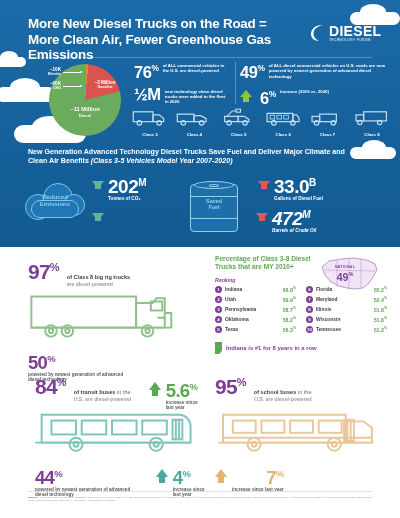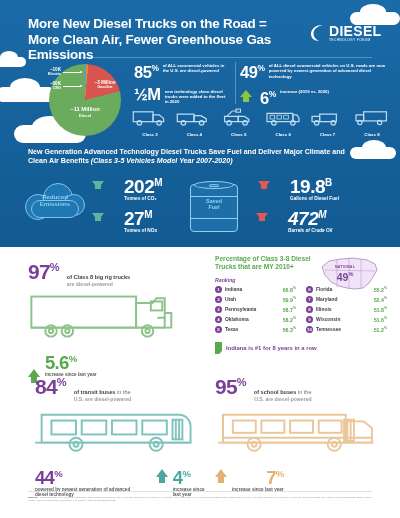--- a/index.html
+++ b/index.html
@@ -77,21 +77,21 @@
   .mid-title { position:absolute; left:28px; top:148px; width:320px; }
   .mid-title h2 { color:#fff; font-size:7.1px; line-height:9.4px; font-weight:bold; }
   .mid-title h2 em { font-style:italic; }
 
   .savings { position:absolute; left:20px; top:172px; width:370px; height:68px; }
   .cloudbadge { position:absolute; left:3px; top:6px; width:64px; height:46px; }
   .cloudbadge .cb { position:absolute; background:#1f77b4; border:1.1px solid #7fc4e8; border-radius:50%; }
   .cb-txt { position:absolute; left:0; top:15px; width:64px; text-align:center; color:#8fd0ef;
             font-size:6.1px; font-weight:bold; line-height:7.2px; z-index:3; }
 
-  .svblock { position:absolute; display:flex; align-items:flex-start; gap:20px; }
+  .svblock { position:absolute; display:flex; align-items:flex-start; gap:4px; }
   .dnarrow { width:0;height:0;border-left:6.5px solid transparent;border-right:6.5px solid transparent;
              border-top:8px solid #62b39b; position:relative; margin-top:7px; }
   .dnarrow:before{ content:""; position:absolute; left:-3.2px; top:-6px; width:6.4px; height:6px; background:#62b39b; }
   .dnarrow.red { border-top-color:#e2584f; }
   .dnarrow.red:before { background:#e2584f; }
   .svnum { color:#fff; font-weight:bold; font-size:19px; line-height:18px; letter-spacing:-0.5px; }
   .svnum sup { font-size:10px; vertical-align:super; }
   .svcap { color:#fff; font-size:4.7px; font-weight:bold; margin-top:0px; }
 
   .barrel { position:absolute; left:170px; top:6px; width:48px; height:56px; }
@@ -222,21 +222,21 @@
       </div>
       <div class="pie-c">
         <span style="font-size:5.8px;">~11 Million</span>
         <span>Diesel</span>
       </div>
     </div>
 
     <div class="stats">
       <div class="stat-col l">
         <div class="srow">
-          <div class="snum"><span>85</span><sup>%</sup></div>
+          <div class="snum"><span>76</span><sup>%</sup></div>
           <div class="stxt">of ALL commercial vehicles in the U.S. are diesel-powered</div>
         </div>
         <div class="srow">
           <div class="snum mm">½M</div>
           <div class="stxt">new technology clean diesel trucks were added to the fleet in 2020</div>
         </div>
       </div>
       <div class="stat-col r">
         <div class="srow">
           <div class="snum"><span>49</span><sup>%</sup></div>
@@ -335,42 +335,38 @@
 
       <div class="svblock" style="left:72px;top:2px;">
         <div class="dnarrow"></div>
         <div>
           <div class="svnum"><span>202</span><sup>M</sup></div>
           <div class="svcap">Tonnes of CO₂</div>
         </div>
       </div>
       <div class="svblock" style="left:72px;top:34px;">
         <div class="dnarrow"></div>
-        <div>
-          <div class="svnum"><span>27</span><sup>M</sup></div>
-          <div class="svcap">Tonnes of NOx</div>
-        </div>
       </div>
 
       <div class="barrel">
         <div class="bd"></div>
         <div class="cap"></div>
         <div class="hole"></div>
         <div class="bl" style="top:18px;"></div>
         <div class="bl" style="top:40px;"></div>
         <div class="btxt">
           <span>Saved</span><br>
           <span>Fuel</span>
         </div>
       </div>
 
       <div class="svblock" style="left:238px;top:2px;">
         <div class="dnarrow red"></div>
         <div>
-          <div class="svnum"><span>19.8</span><sup>B</sup></div>
+          <div class="svnum"><span>33.0</span><sup>B</sup></div>
           <div class="svcap">Gallons of Diesel Fuel</div>
         </div>
       </div>
       <div class="svblock" style="left:236px;top:34px;font-style:italic;">
         <div class="dnarrow red"></div>
         <div>
           <div class="svnum"><span>472</span><sup>M</sup></div>
           <div class="svcap">Barrels of Crude Oil</div>
         </div>
       </div>
@@ -397,21 +393,25 @@
           <path d="M158 34 h4 M162 34 h4 M166 34 h2"></path>
           <circle cx="28" cy="50" r="7"></circle>
             <circle cx="28" cy="50" r="2.6"></circle>
           <circle cx="48" cy="50" r="7"></circle>
             <circle cx="48" cy="50" r="2.6"></circle>
           <circle cx="146" cy="50" r="7"></circle>
             <circle cx="146" cy="50" r="2.6"></circle>
         </g>
       </svg>
       <div class="botrow">
-        <div style="display:flex;align-items:flex-end;">
+        <div>
+          <div class="bn purple"><span>50</span><sup>%</sup></div>
+          <div class="bcap">powered by newest generation of advanced diesel technology</div>
+        </div>
+        <div style="display:flex;align-items:flex-start;margin-top:28px;">
           <div class="bup"></div>
           <div style="margin-left:4px;">
             <div class="bn green"><span>5.6</span><sup>%</sup></div>
             <div class="bcap">increase since last year</div>
           </div>
         </div>
       </div>
     </div>
 
     <div class="panel" style="left:215px;top:8px;width:172px;">

